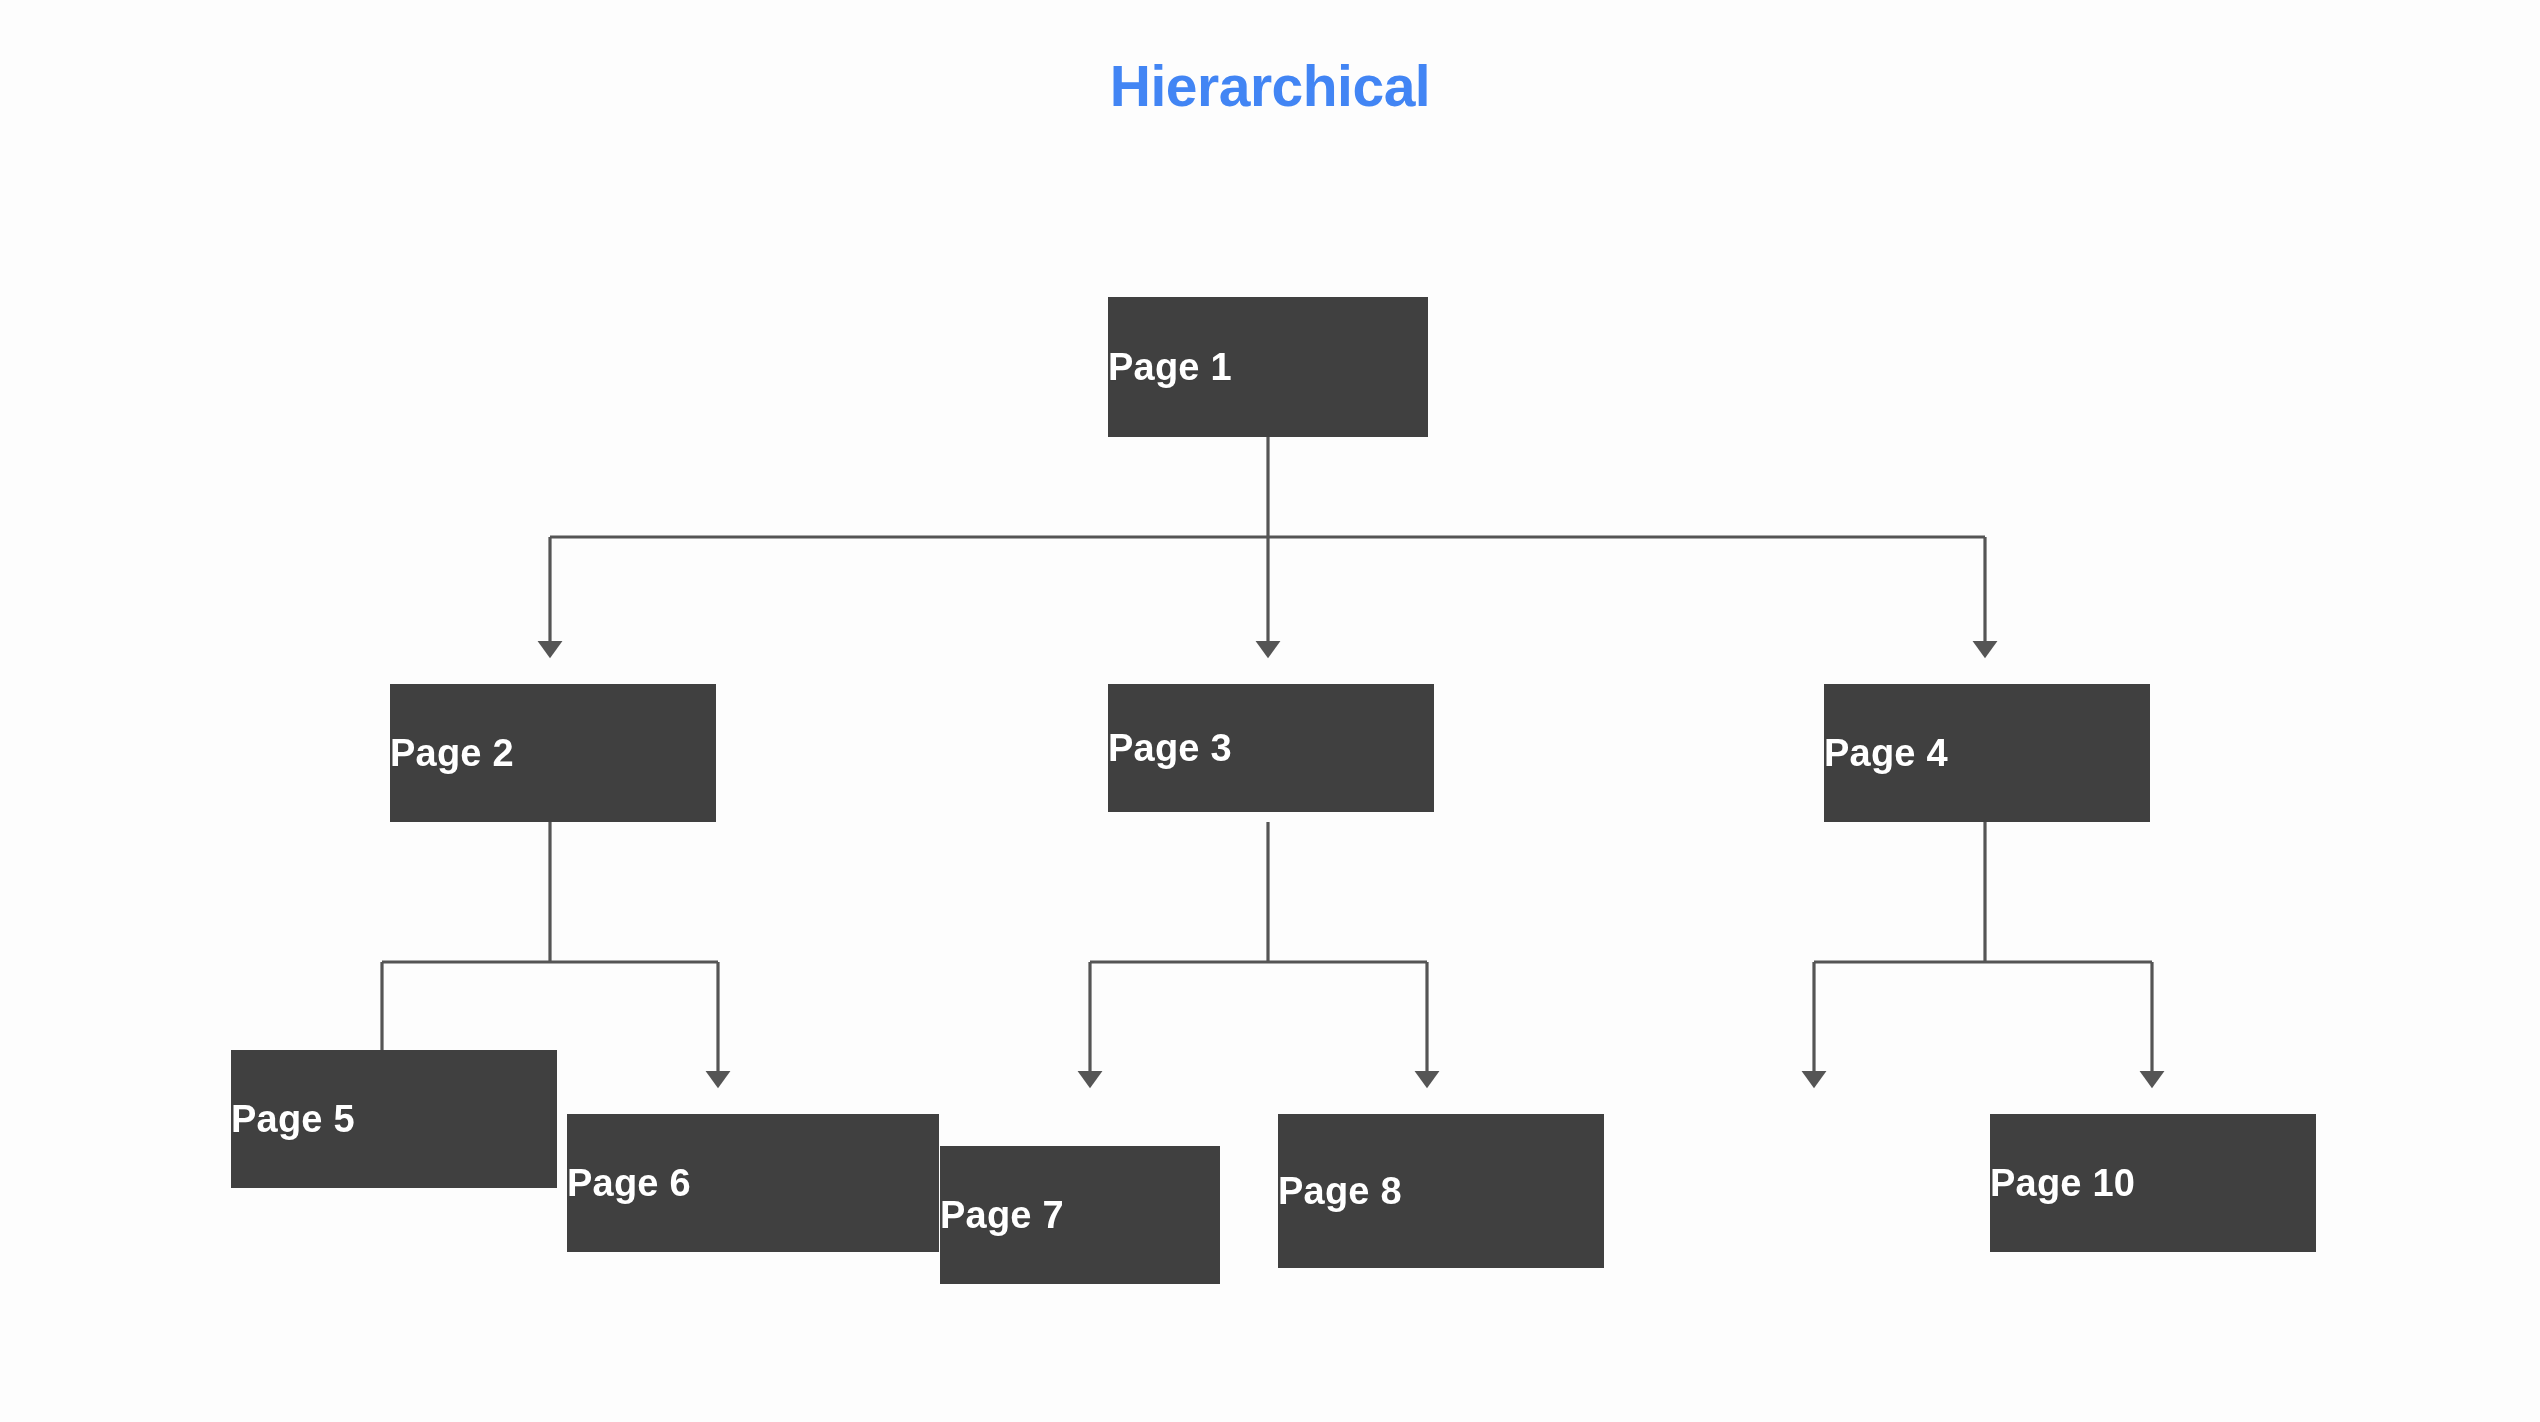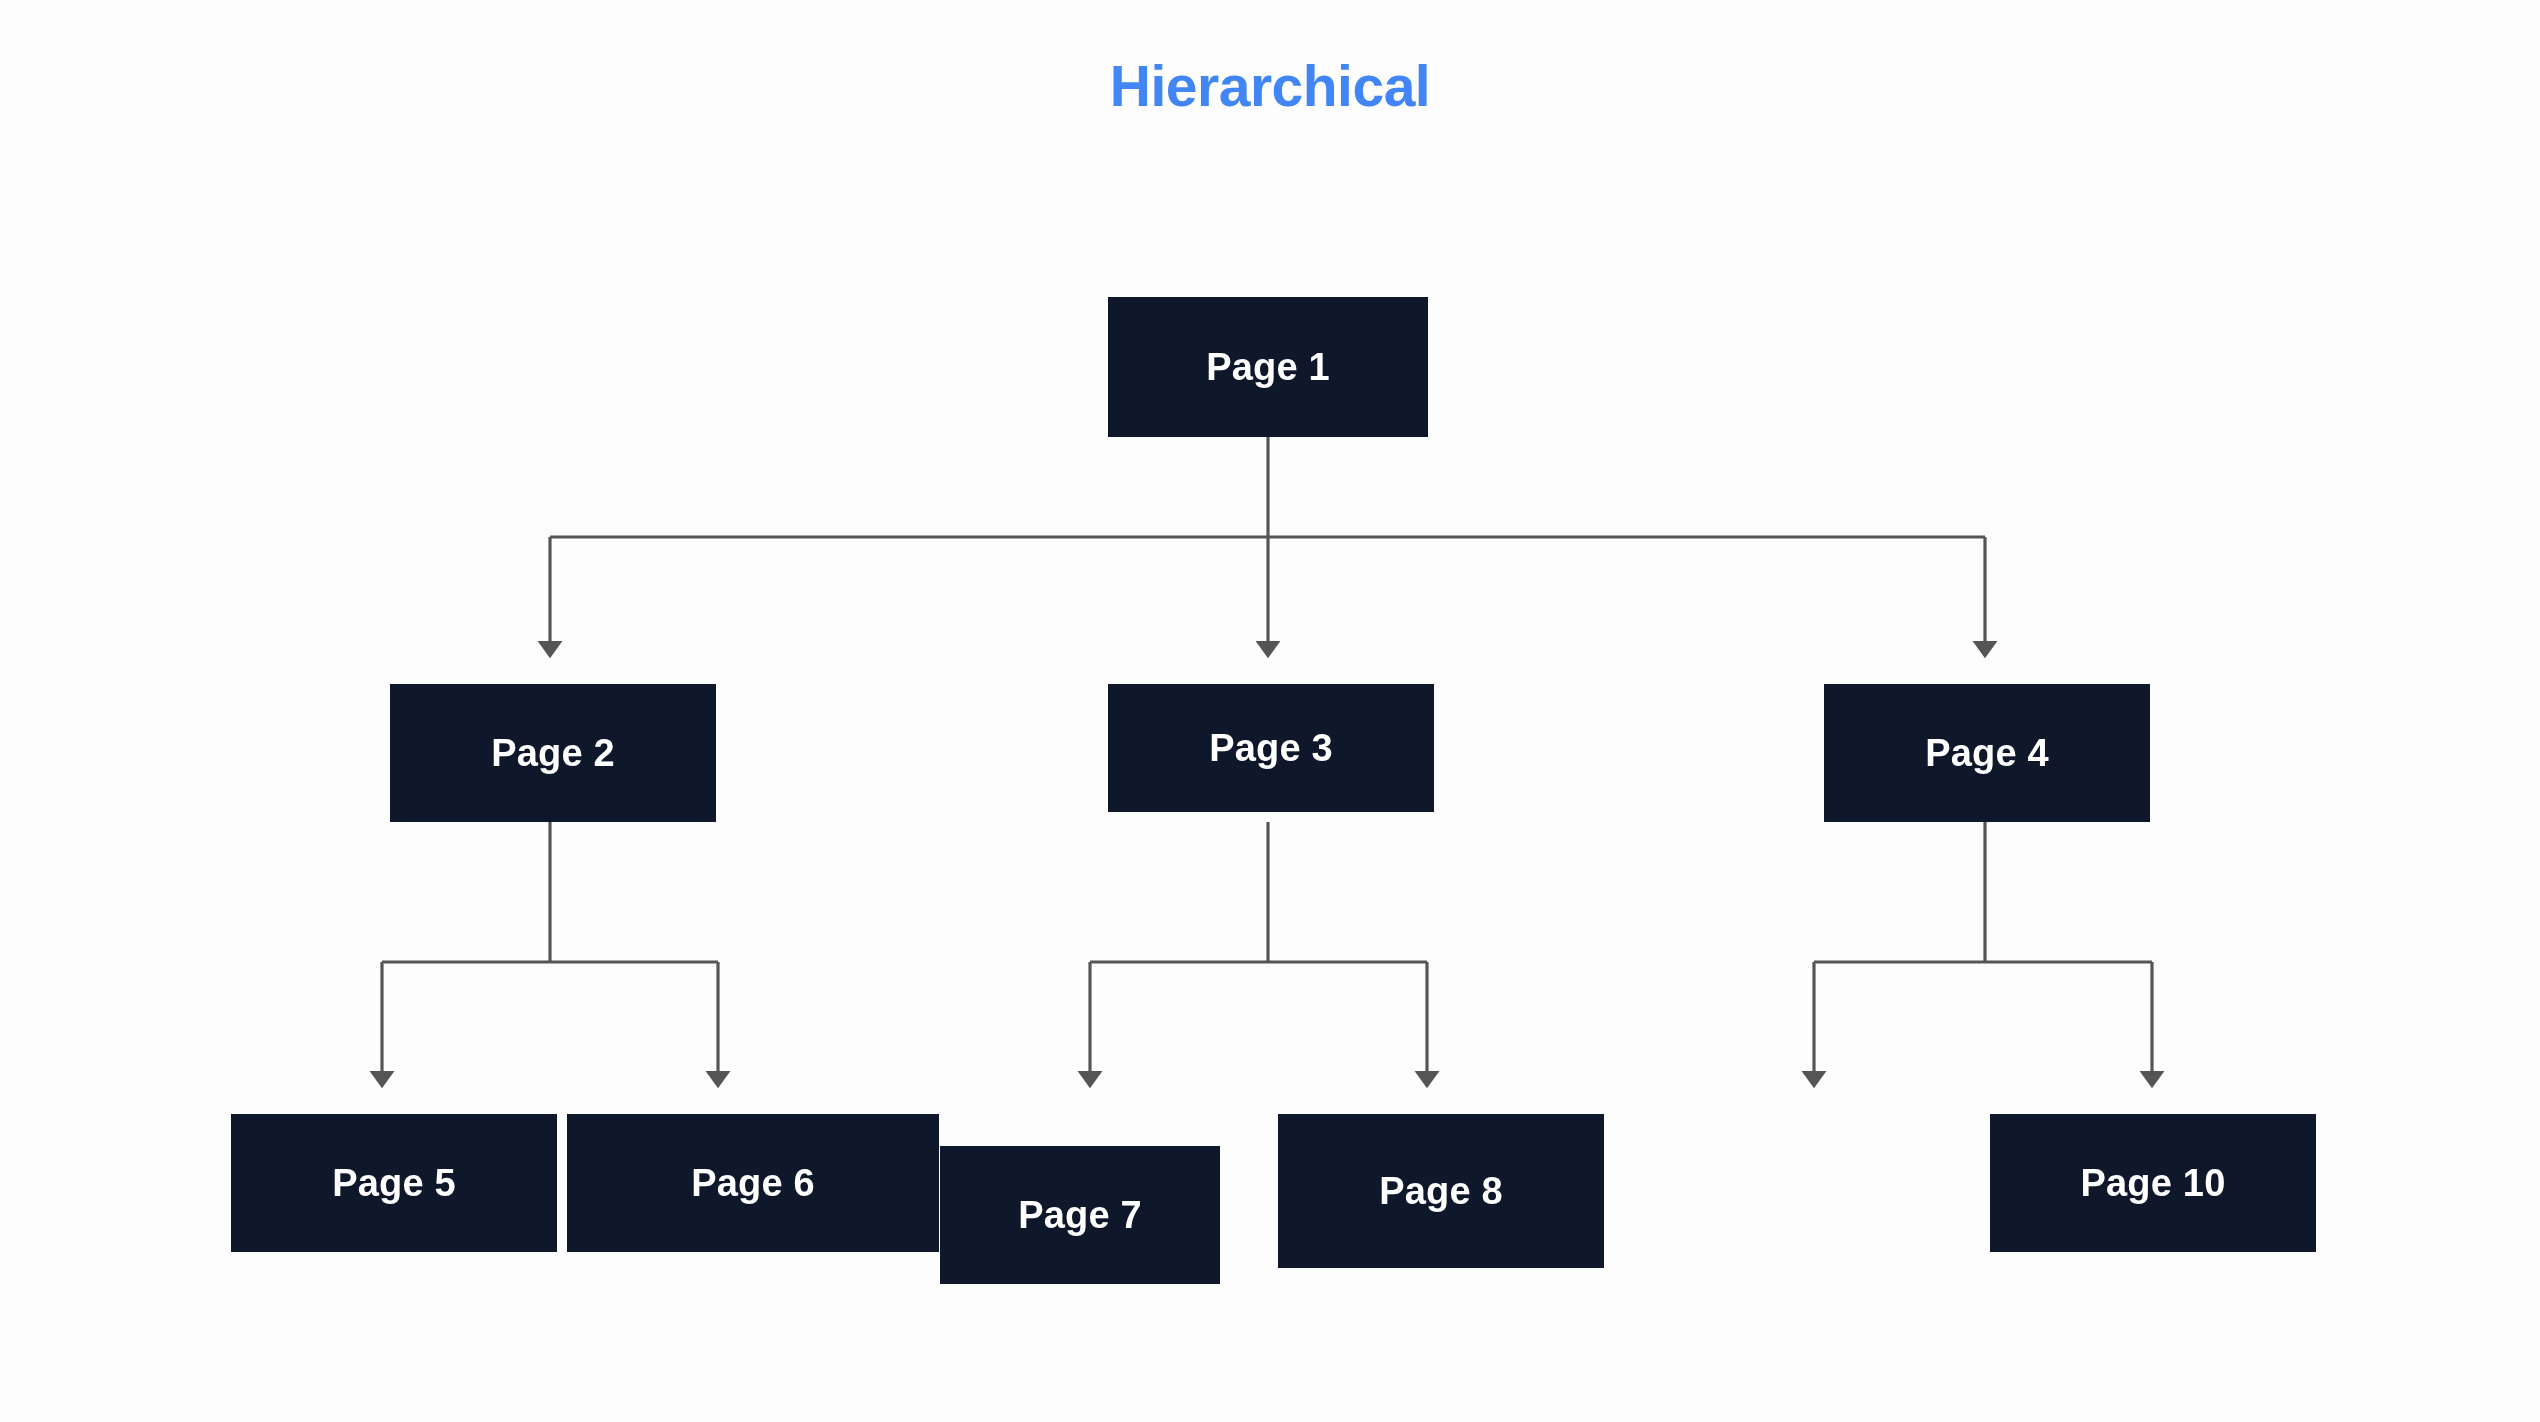--- a/index.html
+++ b/index.html
@@ -25,25 +25,24 @@
     width: 2540px;
     text-align: center;
     font-size: 57px;
     font-weight: 700;
     letter-spacing: -0.5px;
     color: #4285f4;
     line-height: 1;
   }
   .node {
     position: absolute;
-    background: #0f172a;
+    background: #404040;
     color: #ffffff;
     display: flex;
     align-items: center;
-    justify-content: center;
     font-size: 38px;
     font-weight: 700;
     letter-spacing: 0.2px;
     box-sizing: border-box;
     user-select: none;
   }
   .node-label {
     display: block;
     line-height: 1;
     text-shadow: 0 1px 1px rgba(0,0,0,0.06);
@@ -110,21 +109,21 @@
   </div>
 
   <div class="node" style="left:1108px; top:684px; width:326px; height:128px;">
     <span class="node-label">Page 3</span>
   </div>
 
   <div class="node" style="left:1824px; top:684px; width:326px; height:138px;">
     <span class="node-label">Page 4</span>
   </div>
 
-  <div class="node" style="left:231px; top:1114px; width:326px; height:138px;">
+  <div class="node" style="left:231px; top:1050px; width:326px; height:138px;">
     <span class="node-label">Page 5</span>
   </div>
 
   <div class="node" style="left:567px; top:1114px; width:372px; height:138px;">
     <span class="node-label">Page 6</span>
   </div>
 
   <div class="node" style="left:940px; top:1146px; width:280px; height:138px;">
     <span class="node-label">Page 7</span>
   </div>

